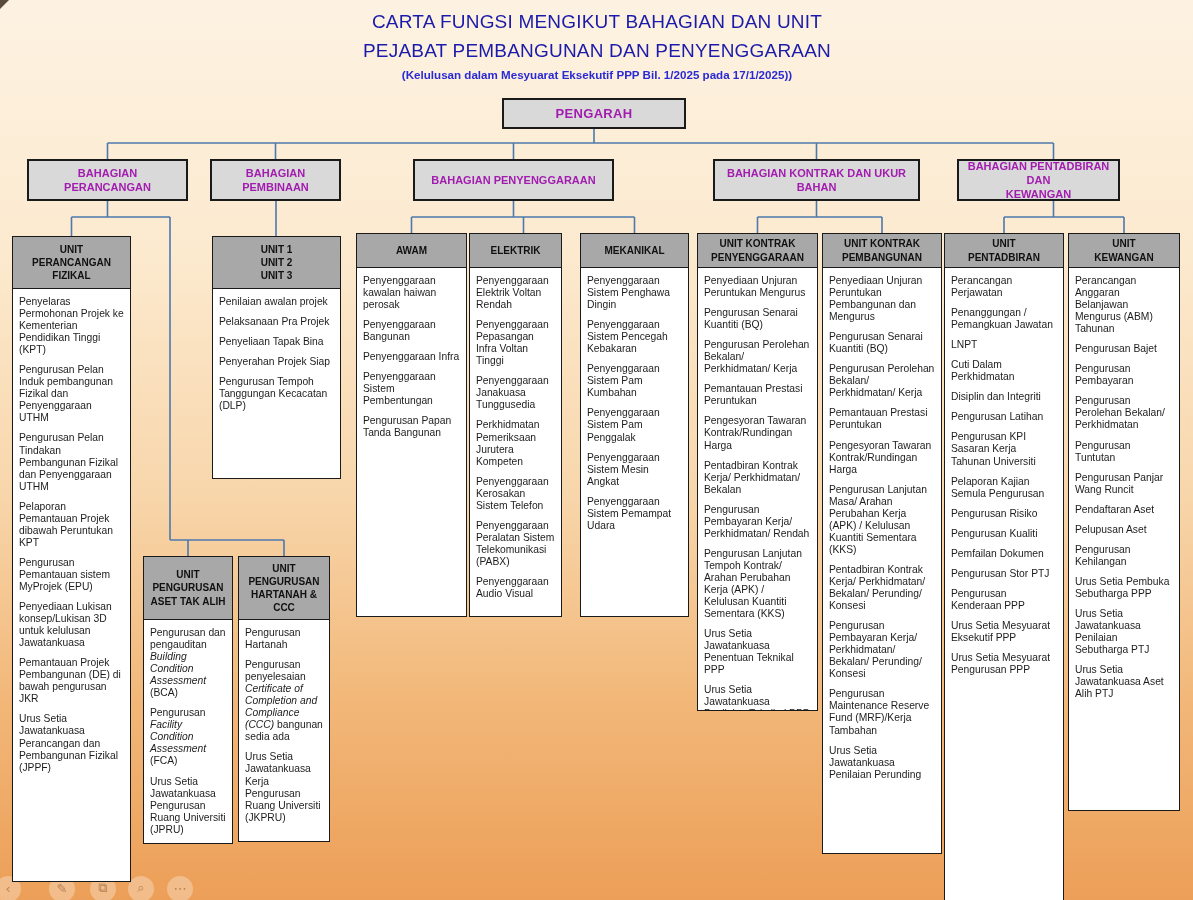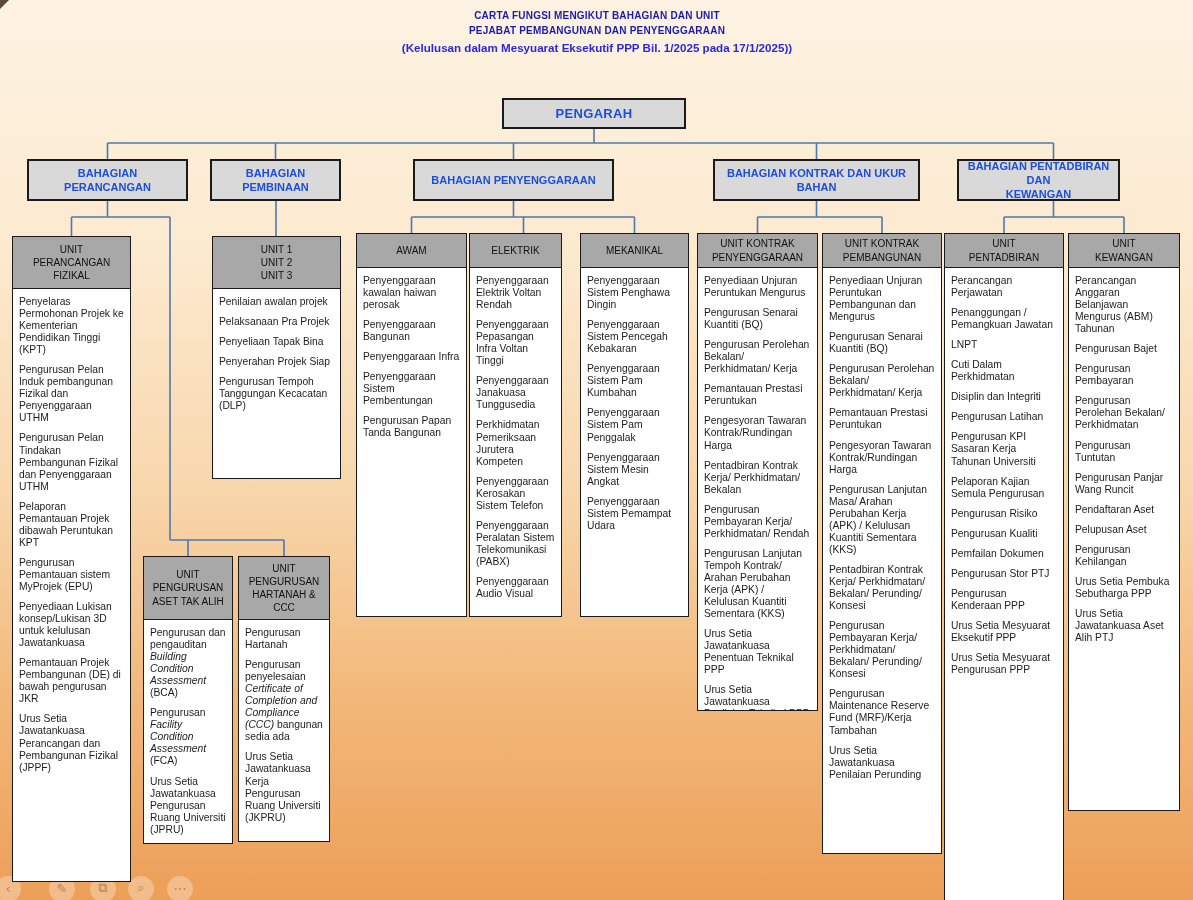--- a/index.html
+++ b/index.html
@@ -5,35 +5,35 @@
   *{margin:0;padding:0;box-sizing:border-box}
   html,body{width:1193px;height:900px}
   body{font-family:"Liberation Sans",sans-serif;-webkit-font-smoothing:antialiased}
   .stage{position:relative;width:1193px;height:900px;overflow:hidden;
     background:linear-gradient(180deg,#fdf2e2 0%,#fceacf 28%,#f8d6ab 55%,#f2b778 78%,#ec9f58 100%);}
   .corner-mark{position:absolute;left:0;top:0;width:0;height:0;z-index:4;
     border-left:9px solid rgba(60,45,30,.85);border-bottom:9px solid transparent}
   svg.connectors{position:absolute;left:0;top:0;z-index:2}
 
   .title{position:absolute;left:177px;top:8px;width:840px;text-align:center;z-index:3}
-  .t1{font-size:10px;font-weight:bold;color:#1b1bab;letter-spacing:.2px;line-height:1.5}
+  .t1{font-size:19px;font-weight:normal;color:#1b1bab;letter-spacing:.2px;line-height:1.5}
   .t3{font-size:11.6px;font-weight:bold;color:#2929d6;line-height:1.7}
 
   .box{position:absolute;background:#d9d9d9;border:2px solid #1a1a1a;display:flex;align-items:center;
-    justify-content:center;text-align:center;font-weight:bold;color:#1d4ed8;z-index:3;white-space:pre-line}
+    justify-content:center;text-align:center;font-weight:bold;color:#a21caf;z-index:3;white-space:pre-line}
   #root-box{left:502px;top:98px;width:184px;height:31px;font-size:13px;letter-spacing:.3px}
   .division{top:159px;height:42px;font-size:11px;line-height:1.3}
   #div-perancangan{left:27px;width:161px}
   #div-pembinaan{left:210px;width:131px}
   #div-penyenggaraan{left:413px;width:201px}
   #div-kontrak{left:713px;width:207px}
   #div-pentadbiran{left:957px;width:163px}
 
   .unit{position:absolute;z-index:3}
-  .uhead{background:#a8a8a8;border:1.6px solid #1a1a1a;font-weight:normal;font-size:10px;line-height:1.32;
+  .uhead{background:#a8a8a8;border:1.6px solid #1a1a1a;font-weight:bold;font-size:10px;line-height:1.32;
     display:flex;align-items:center;justify-content:center;text-align:center;white-space:pre-line;color:#101010}
   .h35{height:35px}.h53{height:53px}.h64{height:64px}
   .ubody{background:#fff;border:1.6px solid #1a1a1a;margin-top:-1px;padding:7px 6px 14px 6px;
     font-size:10.3px;line-height:1.17;color:#1c1c1c;overflow:hidden}
   .ubody .item{margin-bottom:8px}
 
   #u-upf{left:12px;top:236px;width:119px}        #u-upf .ubody{height:594px}
   #u-123{left:212px;top:236px;width:129px}       #u-123 .ubody{height:191px}
   #u-awam{left:356px;top:233px;width:111px}      #u-awam .ubody{height:350px}
   #u-elektrik{left:469px;top:233px;width:93px}  #u-elektrik .ubody{height:350px}
@@ -216,20 +216,21 @@
         <div class="item">Perancangan Anggaran Belanjawan Mengurus (ABM) Tahunan</div>
         <div class="item">Pengurusan Bajet</div>
         <div class="item">Pengurusan Pembayaran</div>
         <div class="item">Pengurusan Perolehan Bekalan/ Perkhidmatan</div>
         <div class="item">Pengurusan Tuntutan</div>
         <div class="item">Pengurusan Panjar Wang Runcit</div>
         <div class="item">Pendaftaran Aset</div>
         <div class="item">Pelupusan Aset</div>
         <div class="item">Pengurusan Kehilangan</div>
         <div class="item">Urus Setia Pembuka Sebutharga PPP</div>
+        <div class="item">Urus Setia Jawatankuasa Penilaian Sebutharga PTJ</div>
         <div class="item">Urus Setia Jawatankuasa Aset Alih PTJ</div>
       </div>
   </div>
 
   <div class="unit" id="u-uata">
     <div class="uhead h64">UNIT
 PENGURUSAN
 ASET TAK ALIH</div>
     <div class="ubody">
         <div class="item">Pengurusan dan pengauditan <i>Building Condition Assessment</i> (BCA)</div>

